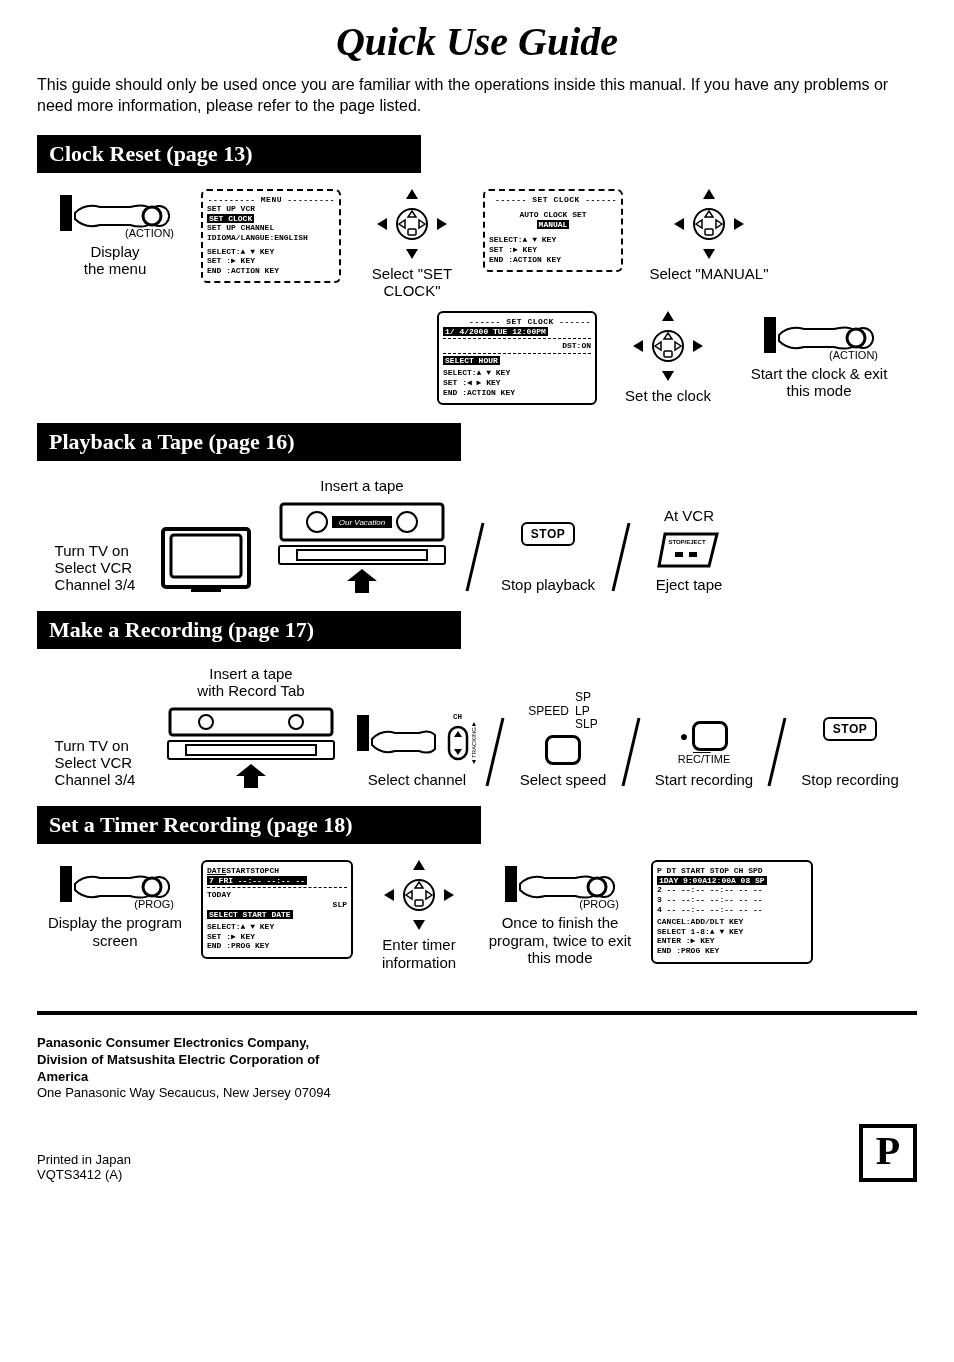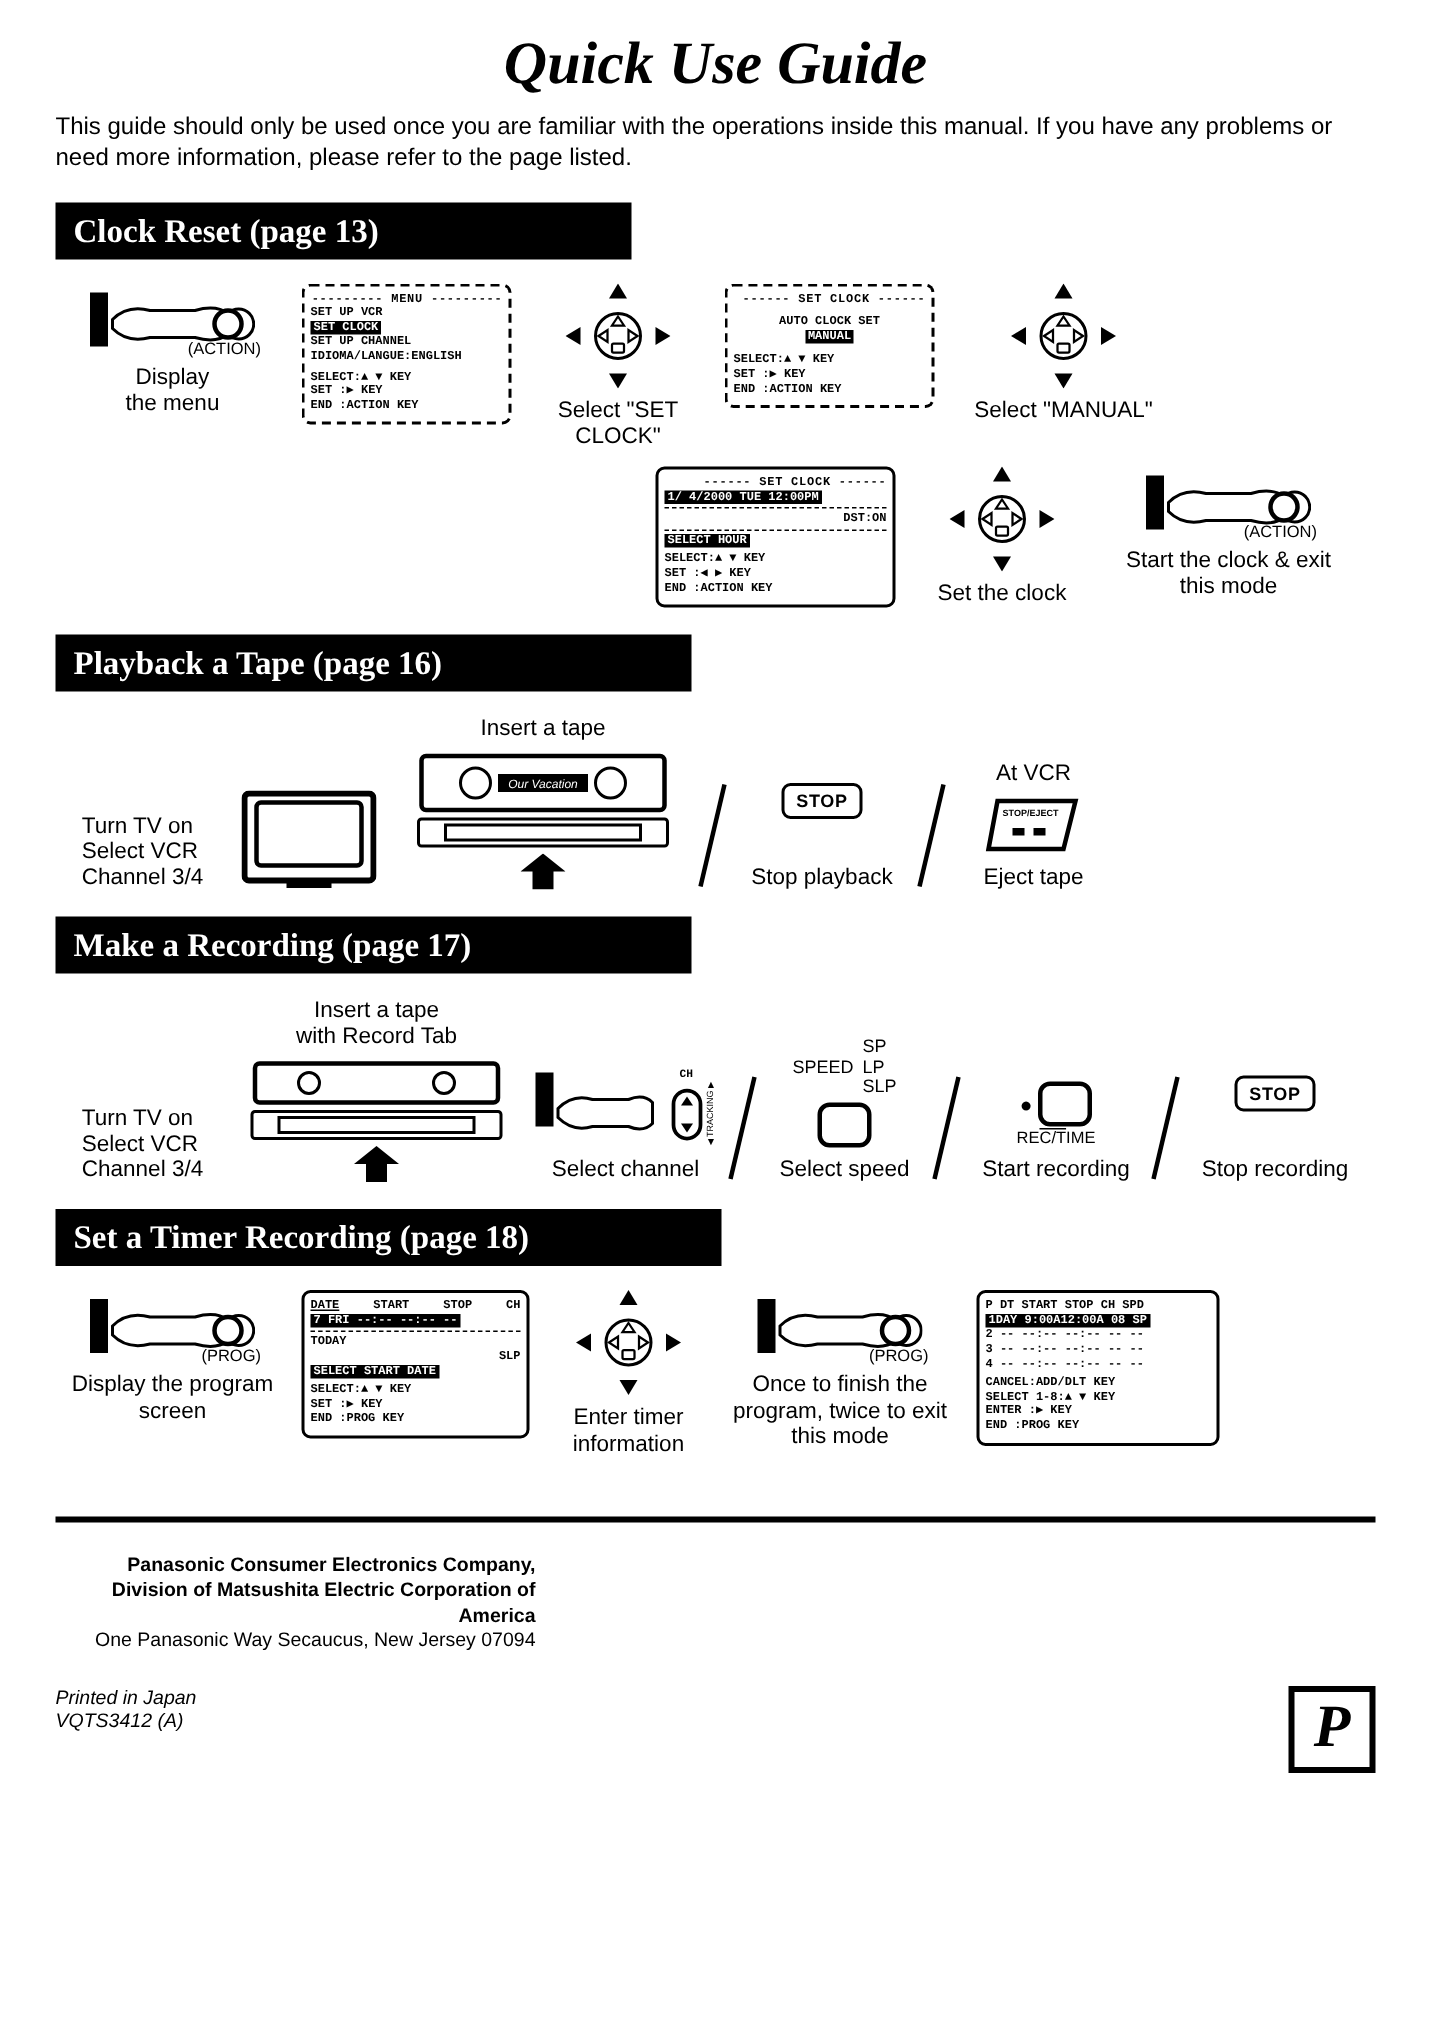--- a/index.html
+++ b/index.html
@@ -173,32 +173,31 @@
   }
   
   .hr-thick {
     border: none;
     border-top: 4px solid #000;
     margin: 40px 0 20px 0;
   }
   .footer-cols {
     display: flex;
     gap: 60px;
-    text-align: right;
   }
   .footer-col {
     font-size: 13px;
     line-height: 1.3;
     width: 320px;
   }
   .footer-bottom {
     display: flex;
     justify-content: space-between;
+    align-items: flex-end;
     margin-top: 22px;
-    font-style: italic;
   }
   .printed {
     font-size: 13px;
   }
   .p-box {
     border: 4px solid #000;
     width: 50px;
     height: 50px;
     font-family: "Times New Roman", Times, serif;
     font-weight: bold;
@@ -516,21 +515,21 @@
           <path d="M5 24 Q15 14 30 18 L60 18 Q74 14 82 20 A10 10 0 1 1 82 34 Q74 40 60 36 L30 36 Q15 40 5 30 Z" fill="#fff" stroke="#000" stroke-width="2"></path>
           <circle cx="82" cy="27" r="9" fill="#fff" stroke="#000" stroke-width="3"></circle>
         </svg>
         <span class="hand-label">(PROG)</span>
       </div>
       <div class="caption">Display the program screen</div>
     </div>
 
     <div class="cell">
       <div class="menu-box" style="width:140px">
-        <div style="display:flex; justify-content:space-between">
+        <div style="display:flex; ">
           <span><span class="underline">DATE</span></span>
           <span>START</span>
           <span>STOP</span>
           <span>CH</span>
         </div>
         <div><span class="menu-inv">7 FRI --:--    --:--  --</span></div>
         <div class="menu-hr"></div>
         <div>TODAY</div>
         <div style="text-align:right">SLP</div>
         <div><span class="menu-inv">SELECT START DATE</span></div>

